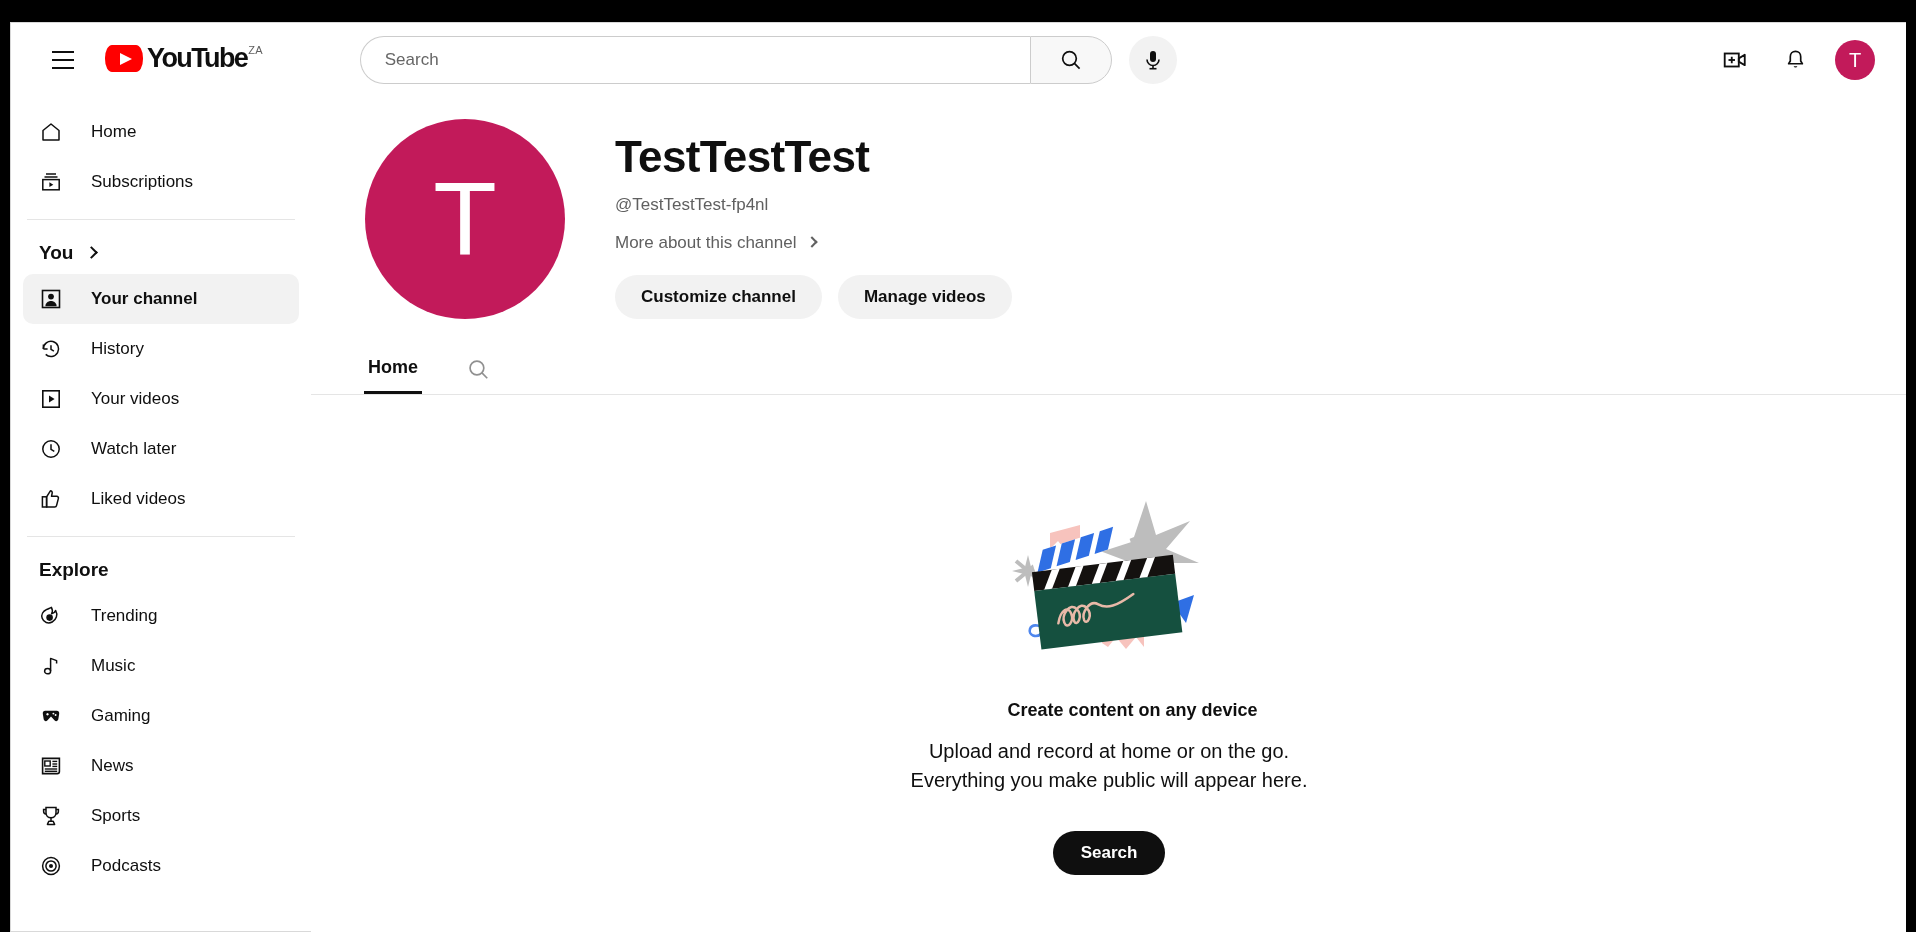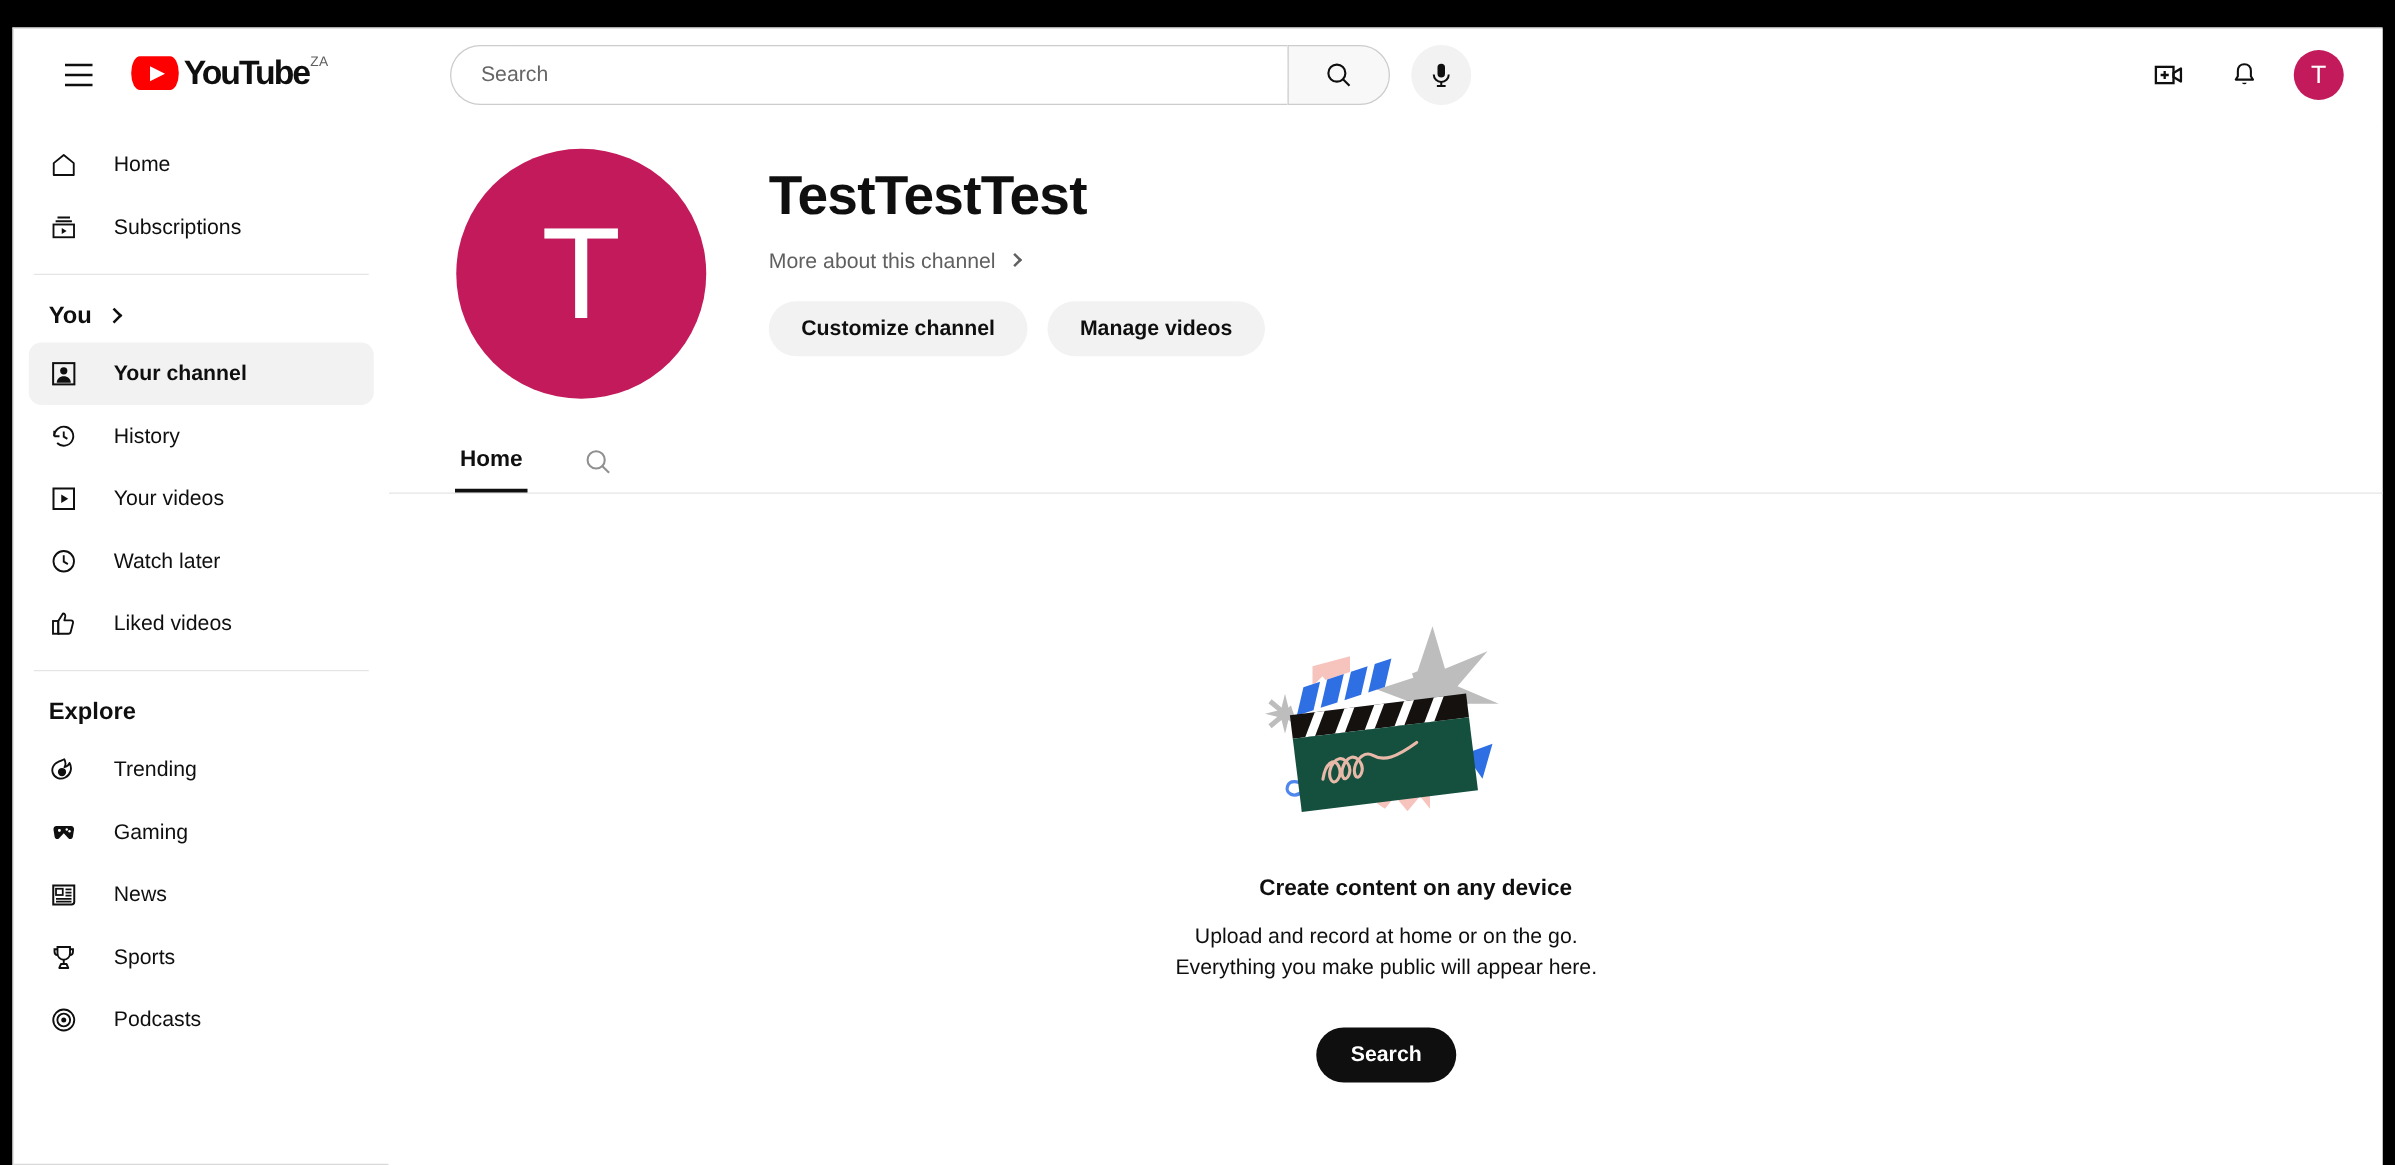--- a/index.html
+++ b/index.html
@@ -269,21 +269,21 @@
   .empty-state {
     display: flex; flex-direction: column;
     align-items: center;
     margin-top: 96px;
   }
   .empty-title {
     font-size: 18px; font-weight: bold;
     color: #0f0f0f; margin-top: 34px; margin-left: 47px;
   }
   .empty-sub {
-    font-size: 17px; color: #0f0f0f;
+    font-size: 20px; color: #0f0f0f;
     margin-top: 16px; text-align: center;
     line-height: 1.45;
   }
   .create-btn {
     margin-top: 36px;
     height: 44px;
     padding: 0 28px;
     border-radius: 22px;
     background: #0f0f0f;
     color: #ffffff;
@@ -451,20 +451,29 @@
     <div class="nav-item">
       <span class="nav-icon">
         <svg width="24" height="24" viewBox="0 0 24 24">
           <path d="M12.4 3.4c1.6 3 1 5 .2 6.3 3.2-.8 4-3.3 4-3.3 2.6 4.4.6 9.6-3.4 11.6-4 2-8.6.4-10-3.7-1.3-3.9 1-7.2 4-8.6 2-1 4-1.6 5.2-2.3z" fill="none" stroke="#0f0f0f" stroke-width="1.5" stroke-linejoin="round"></path>
           <circle cx="10.6" cy="13.6" r="3.3" fill="#0f0f0f"></circle>
         </svg>
       </span>
       <span class="nav-label">Trending</span>
     </div>
 
+    <div class="nav-item">
+      <span class="nav-icon">
+        <svg width="24" height="24" viewBox="0 0 24 24">
+          <path d="M11.6 17V4.4l6 2.2V9.4" fill="none" stroke="#0f0f0f" stroke-width="1.5" stroke-linejoin="round"></path>
+          <ellipse cx="8.6" cy="17.2" rx="3" ry="2.6" fill="none" stroke="#0f0f0f" stroke-width="1.5"></ellipse>
+        </svg>
+      </span>
+      <span class="nav-label">Music</span>
+    </div>
 
     <div class="nav-item">
       <span class="nav-icon">
         <svg width="24" height="24" viewBox="0 0 24 24">
           <path d="M6.2 6.8h11.6c1.6 0 2.6 1.3 2.4 2.9l-.9 5.6c-.3 1.8-2.4 2.5-3.6 1.2L12 12.6 8.3 16.5c-1.2 1.3-3.3.6-3.6-1.2l-.9-5.6C3.6 8.1 4.6 6.8 6.2 6.8z" fill="#0f0f0f"></path>
           <line x1="7.4" y1="10.3" x2="9.6" y2="10.3" stroke="#fff" stroke-width="1.3"></line>
           <line x1="8.5" y1="9.2" x2="8.5" y2="11.4" stroke="#fff" stroke-width="1.3"></line>
           <circle cx="14.4" cy="9.6" r="0.95" fill="#fff"></circle>
           <circle cx="16.6" cy="11" r="0.95" fill="#fff"></circle>
         </svg>
@@ -515,20 +524,21 @@
   </div>
 
   <div id="main">
 
     <div class="channel-header">
       <div class="channel-avatar">
         <span>T</span>
       </div>
       <div class="channel-meta">
         <div class="channel-name">TestTestTest</div>
+        <div class="channel-handle">@TestTestTest-fp4nl</div>
         <div class="channel-more">
           <span>More about this channel</span>
           <span class="chev-right"></span>
         </div>
         <div class="channel-btns">
           <button class="pill-btn">Customize channel</button>
           <button class="pill-btn">Manage videos</button>
         </div>
       </div>
     </div>

